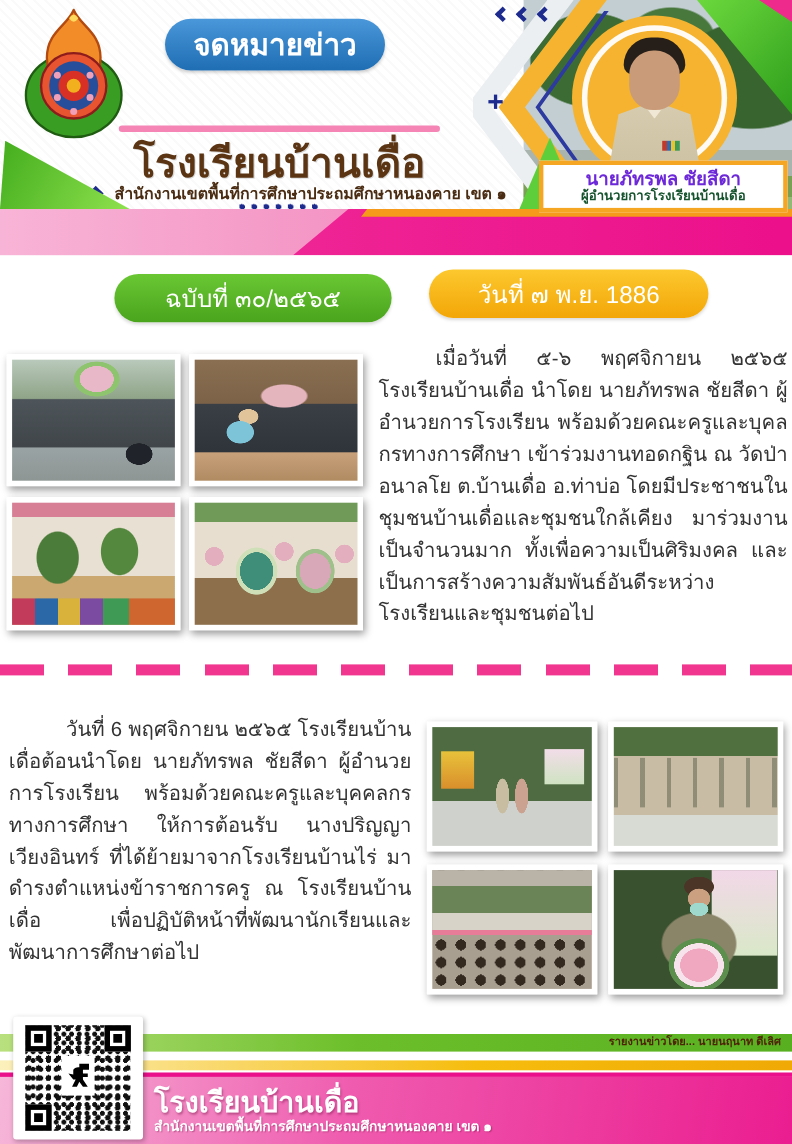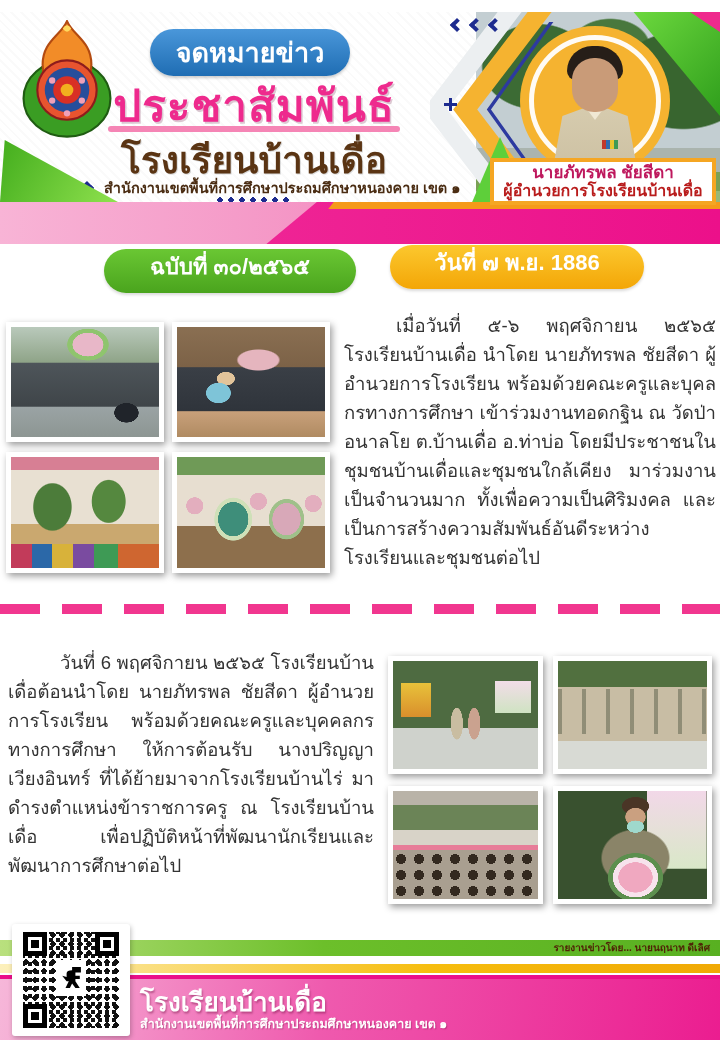--- a/index.html
+++ b/index.html
@@ -1,21 +1,21 @@
 <!DOCTYPE html>
 <html><head>
 <meta charset="utf-8">
 <style>
   * { margin:0; padding:0; box-sizing:border-box; }
   html,body { width:720px; }
   body { font-family:"Liberation Sans","DejaVu Sans",sans-serif; background:#ffffff; }
   .page { position:relative; width:720px; height:1040px; background:#fff; overflow:hidden; }
 
   
-  .masthead { position:absolute; left:0; top:0; width:720px; height:198px; background:#fff;margin-top:12px; }
+  .masthead { position:absolute; left:0; top:0; width:720px; height:198px; background:#fff; }
   .masthead::before { content:""; position:absolute; inset:0;
     background:repeating-linear-gradient(45deg, rgba(0,0,0,.02) 0 2px, transparent 2px 7px); }
 
   .logo { position:absolute; left:14px; top:8px; width:106px; height:122px; }
 
   .pill-blue { position:absolute; left:150px; top:17px; width:200px; height:47px;
     background:linear-gradient(180deg,#4a97da,#1f6db3); border-radius:26px;
     display:flex; align-items:center; justify-content:center;
     color:#fff; font-weight:bold; font-size:27px; box-shadow:0 2px 3px rgba(0,0,0,.2); }
 
@@ -83,34 +83,34 @@
     clip-path:polygon(0 0,100% 0,100% 100%); background:#ef2a8d; }
   .chevs-top { position:absolute; left:22px; top:8px; display:flex; gap:9px; }
   .plus-icon { position:absolute; left:14px; top:86px; width:13px; height:13px;
     background:
       linear-gradient(#1d2b8f,#1d2b8f) center/13px 3px no-repeat,
       linear-gradient(#1d2b8f,#1d2b8f) center/3px 13px no-repeat; }
 
   .nameplate { position:absolute; left:60px; top:146px; width:226px; height:47px;
     background:#fff; border:4px solid #f5a623; display:flex; flex-direction:column;
     align-items:center; justify-content:center; line-height:1.15; z-index:5; }
-  .nameplate .nm1 { font-size:17px; font-weight:800; color:#be185d; }
-  .nameplate .nm2 { font-size:16px; font-weight:800; color:#b91c1c; }
+  .nameplate .nm1 { font-size:17px; font-weight:800; color:#6d28d9; }
+  .nameplate .nm2 { font-size:12px; font-weight:800; color:#14532d; }
 
   .banner { position:absolute; left:0; top:190px; width:720px; height:42px;
     background:linear-gradient(90deg,#f8b4d6 0%,#f493c4 45%,#f06eb0 100%); }
   .banner-dark { position:absolute; inset:0;
     clip-path:polygon(44% 0, 100% 0, 100% 100%, 37% 100%);
     background:linear-gradient(90deg,#f0309b,#ec108a); }
   .banner-orange { position:absolute; top:0; left:46%; width:60%; height:7px;
     background:#f59a1a; transform:skewX(-38deg); }
 
   
-  .badge { position:absolute; display:flex; align-items:flex-start; justify-content:center;
-    color:#fff; font-weight:700; font-size:22px; border-radius:23px;
+  .badge { position:absolute; display:flex; align-items:center; justify-content:center;
+    color:#fff; font-weight:400; font-size:22px; border-radius:23px;
     box-shadow:0 2px 3px rgba(0,0,0,.15); }
   .badge-issue { left:104px; top:249px; width:252px; height:44px;
     background:linear-gradient(180deg,#6ac733,#4aa41d); }
   .badge-date { left:390px; top:245px; width:254px; height:44px;
     background:linear-gradient(180deg,#fcc82e,#f3a607); }
 
   
   .para { position:absolute; font-size:18.5px; line-height:29px; color:#333;
     text-align:justify; text-indent:52px; }
   .para1 { left:344px; top:311px; width:372px; height:292px; }
@@ -226,21 +226,20 @@
       <circle cx="36" cy="76" r="3" fill="#f0a0b8"></circle>
         <circle cx="64" cy="76" r="3" fill="#f0a0b8"></circle>
       <circle cx="50" cy="88" r="3" fill="#f0a0b8"></circle>
       <path d="M46 8 Q50 2 54 8 Q50 14 46 8 Z" fill="#ffd95e"></path>
     </svg>
 
     <div class="pill-blue">
       <span>จดหมายข่าว</span>
     </div>
 
-    <div class="title-pink">ประชาสัมพันธ์</div>
     <div class="title-underline"></div>
 
     <div class="school-title">โรงเรียนบ้านเดื่อ</div>
 
     <div class="subline">
       <span class="chevs">
         <span class="chev r"></span>
           <span class="chev r"></span>
           <span class="chev r"></span>
       </span>

